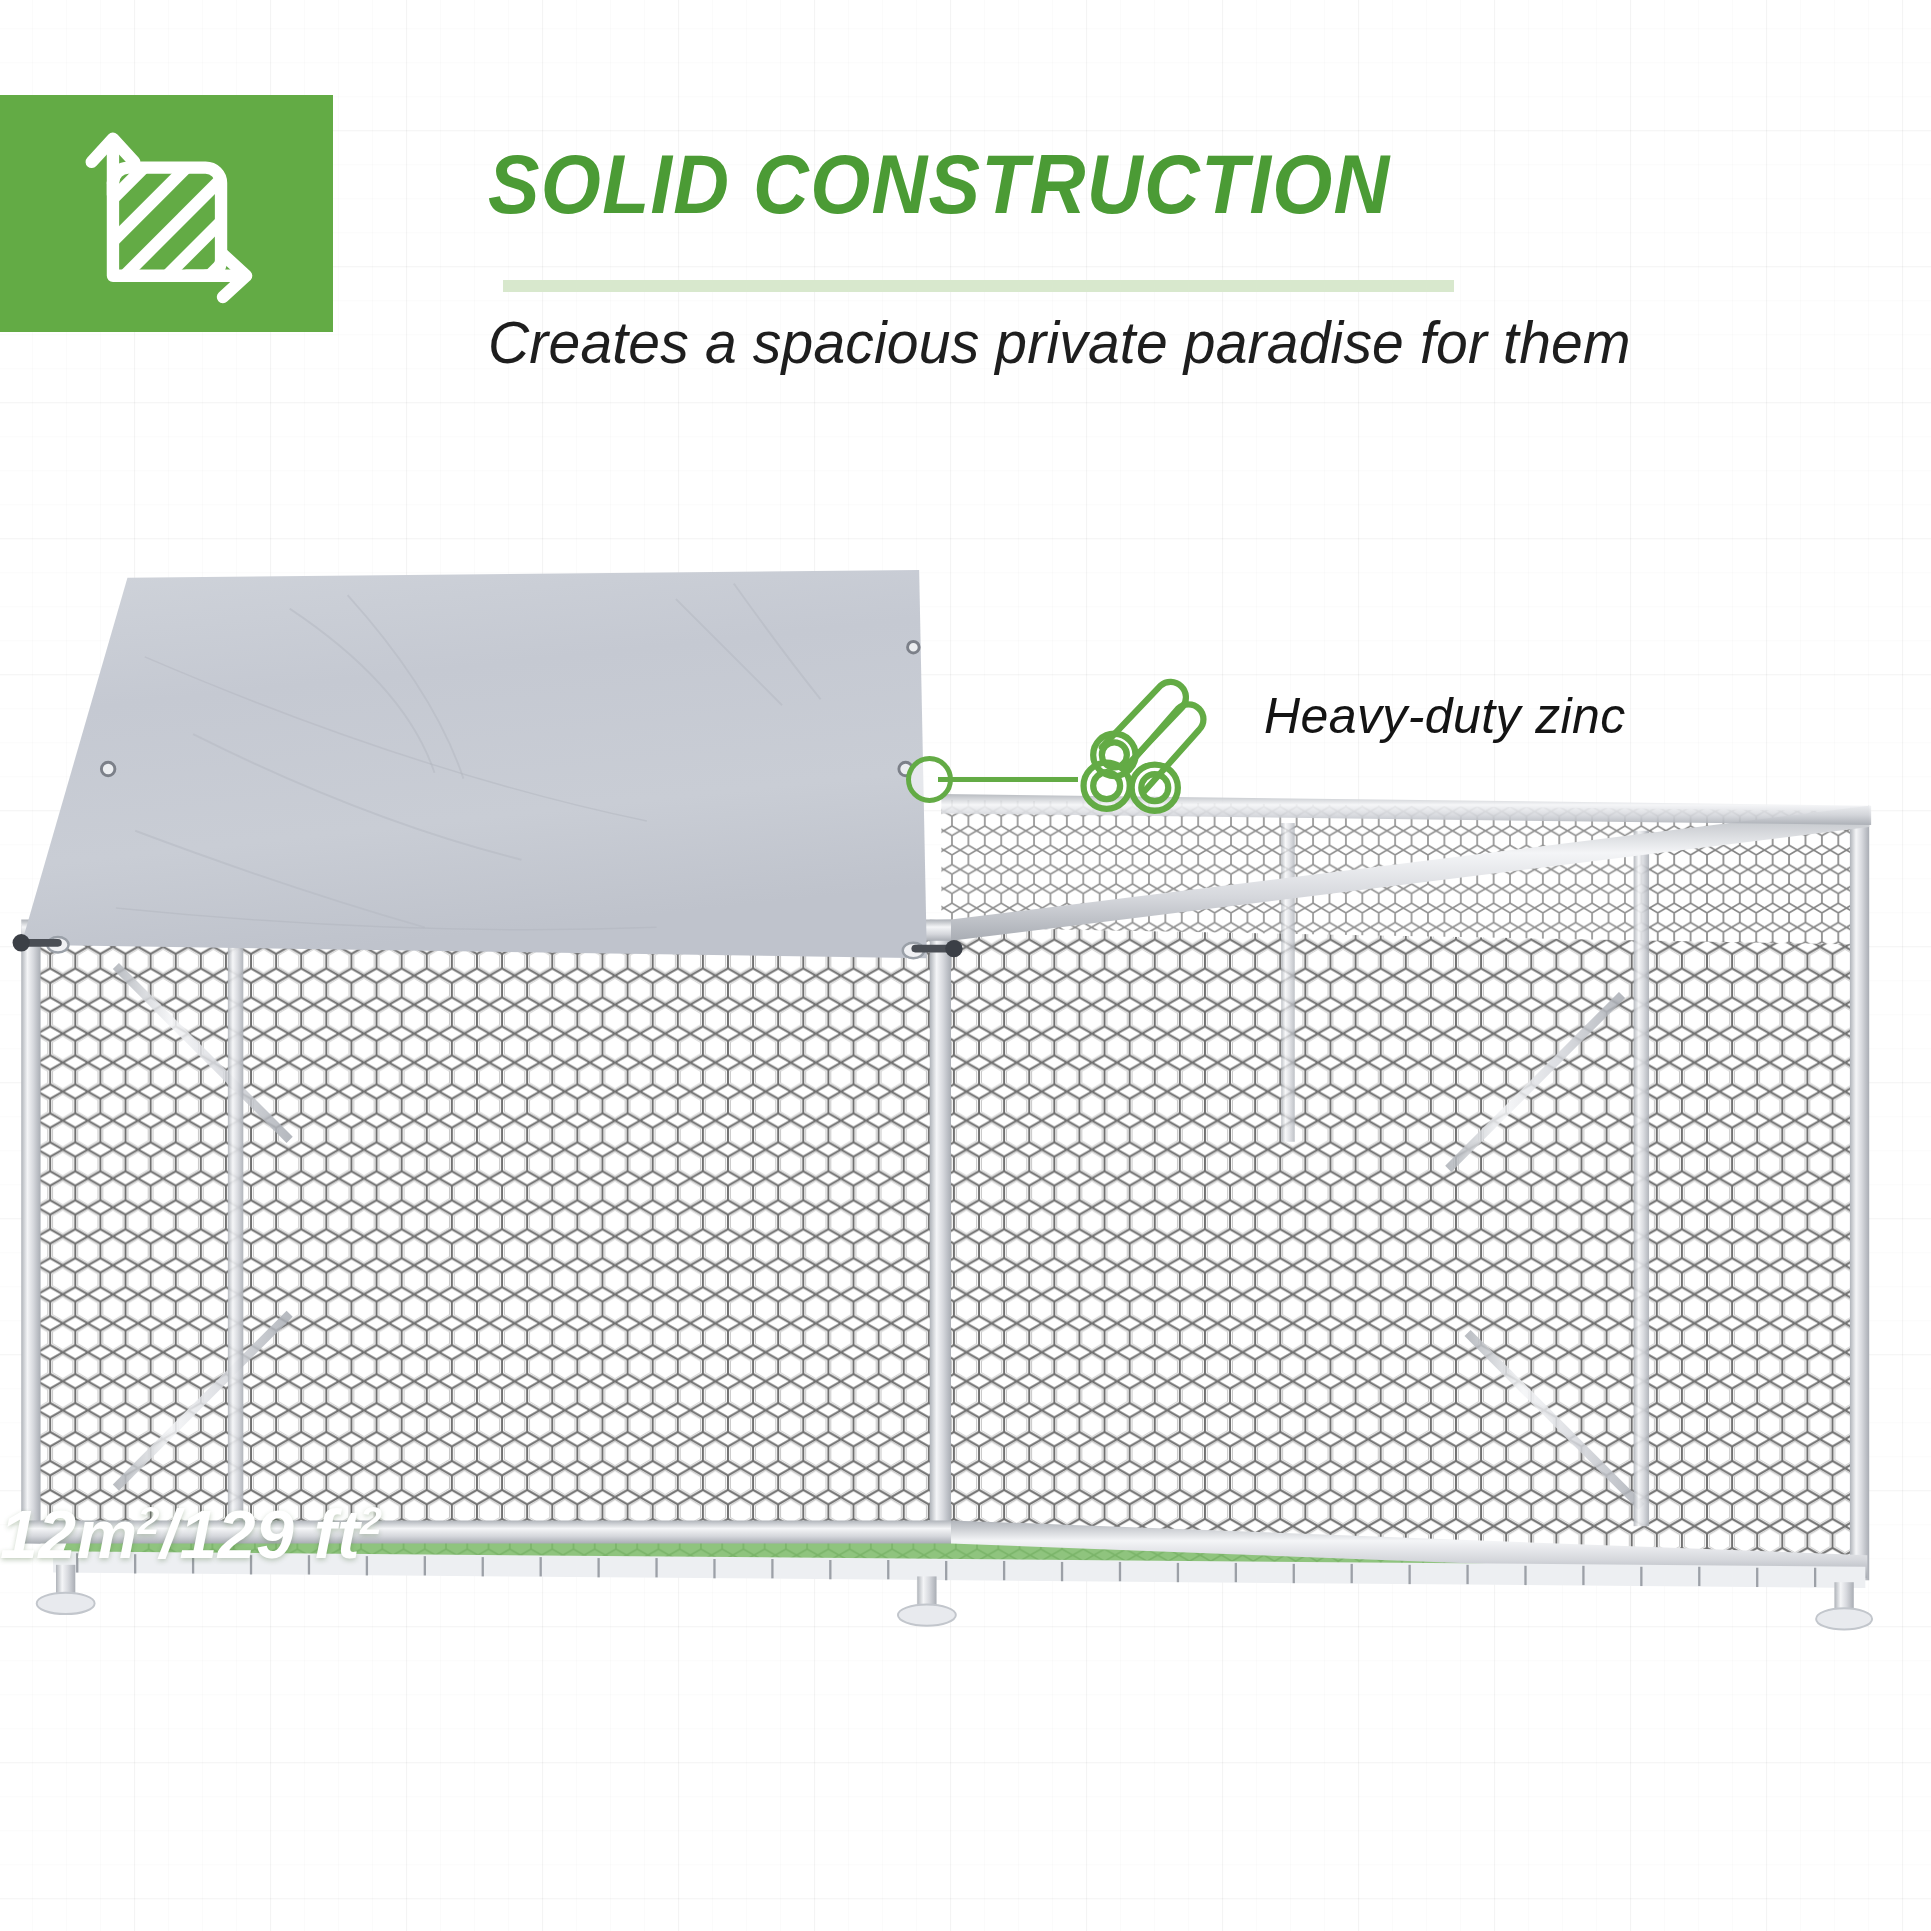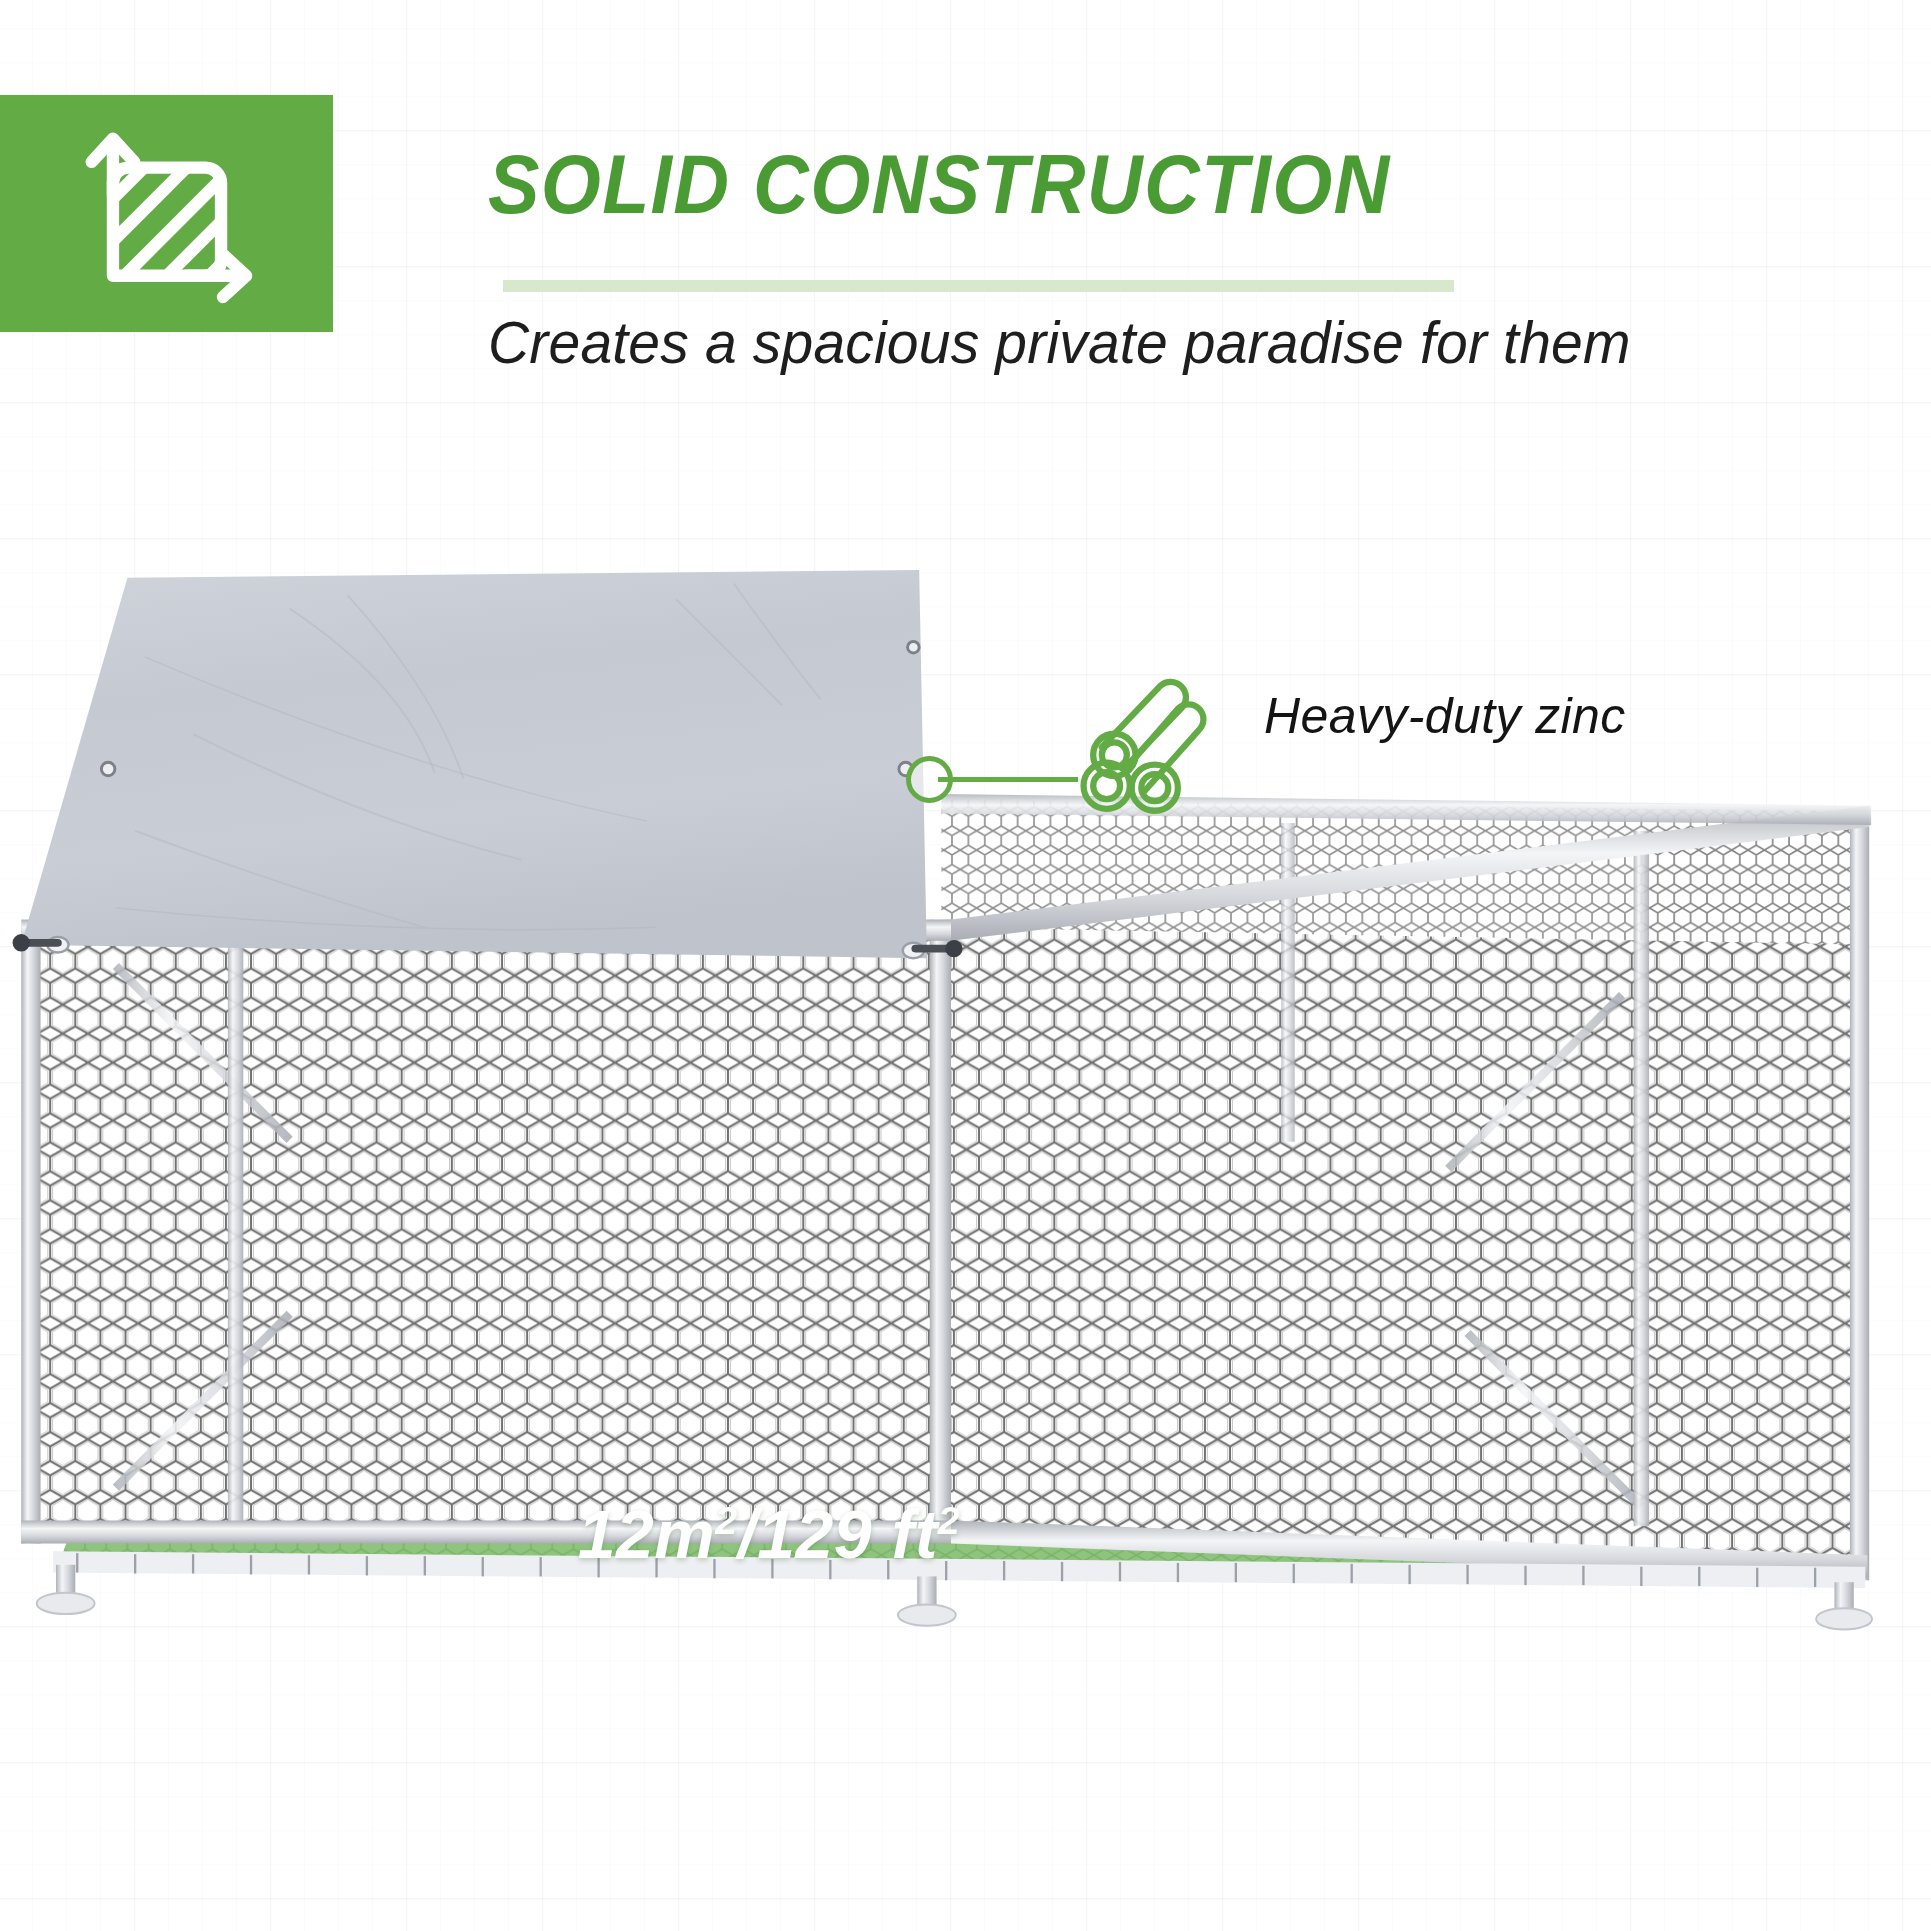--- a/index.html
+++ b/index.html
@@ -108,21 +108,21 @@
   }
 
   
   .product { position:absolute; left:0; top:541px; width:1931px; height:1217px; }
   .product svg { width:100%; height:100%; display:block; }
 
   .area-label {
     position:absolute;
     left:0; top:1495px;
     width:1538px;
-    text-align:center;
+    text-align:left;
     color:#FFFFFF;
     font-family:"Liberation Sans","DejaVu Sans",sans-serif;
     font-size:68px;
     font-weight:700;
     letter-spacing:0.5px;
     text-shadow:0 1.9px 5.8px rgba(70,110,60,0.32);
     pointer-events:none;
   }
   .area-label sup { font-size:0.58em; vertical-align:super; }
 </style>

